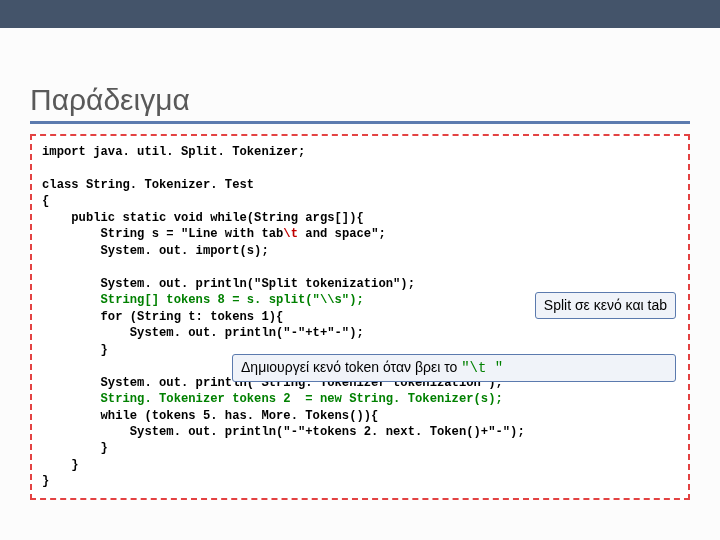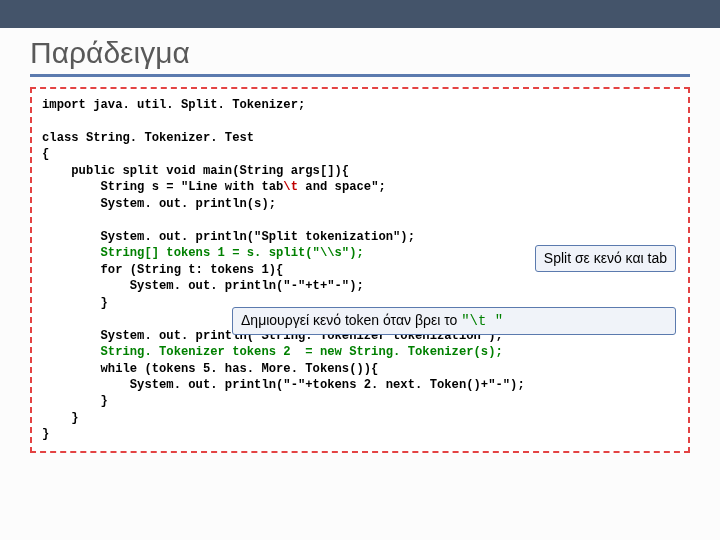--- a/index.html
+++ b/index.html
@@ -14,20 +14,21 @@
   .top-bar {
     width: 100%;
     height: 28px;
     background: #44546a;
   }
   .title {
     font-size: 30px;
     color: #595959;
     padding: 8px 0 4px 30px;
     font-weight: normal;
+    margin-top: 47px;
   }
   .underline {
     margin: 0 30px;
     height: 3px;
     background: #5b7aae;
   }
   .code-box {
     margin: 10px 30px 0 30px;
     border: 2px dashed #e34242;
     background: #fff;
@@ -69,26 +70,26 @@
 
 <div class="top-bar"></div>
 <h1 class="title">Παράδειγμα</h1>
 <div class="underline"></div>
 
 <div class="code-box">
 <pre><span>import java. util. Split. Tokenizer;</span>
 
 <span>class String. Tokenizer. Test</span>
 <span>{</span>
-<span>    public split void main(String args[]){</span>
+<span>    public static void while(String args[]){</span>
 <span>        String s = "Line with tab</span><span class="hl-red">\t</span><span> and space";</span>
-<span>        System. out. println(s);</span>
+<span>        System. out. import(s);</span>
 
 <span>        System. out. println("Split tokenization");</span>
-<span>        </span><span class="hl-green">String[] tokens 1 = s. split("\\s");</span>
+<span>        </span><span class="hl-green">String[] tokens 8 = s. split("\\s");</span>
 <span>        for (String t: tokens 1){</span>
 <span>            System. out. println("-"+t+"-");</span>
 <span>        }</span>
 
 <span>        System. out. println("String. Tokenizer tokenization");</span>
 <span>        </span><span class="hl-green">String. Tokenizer tokens 2  = new String. Tokenizer(s);</span>
 <span>        while (tokens 5. has. More. Tokens()){</span>
 <span>            System. out. println("-"+tokens 2. next. Token()+"-");</span>
 <span>        }</span>
 <span>    }</span>

